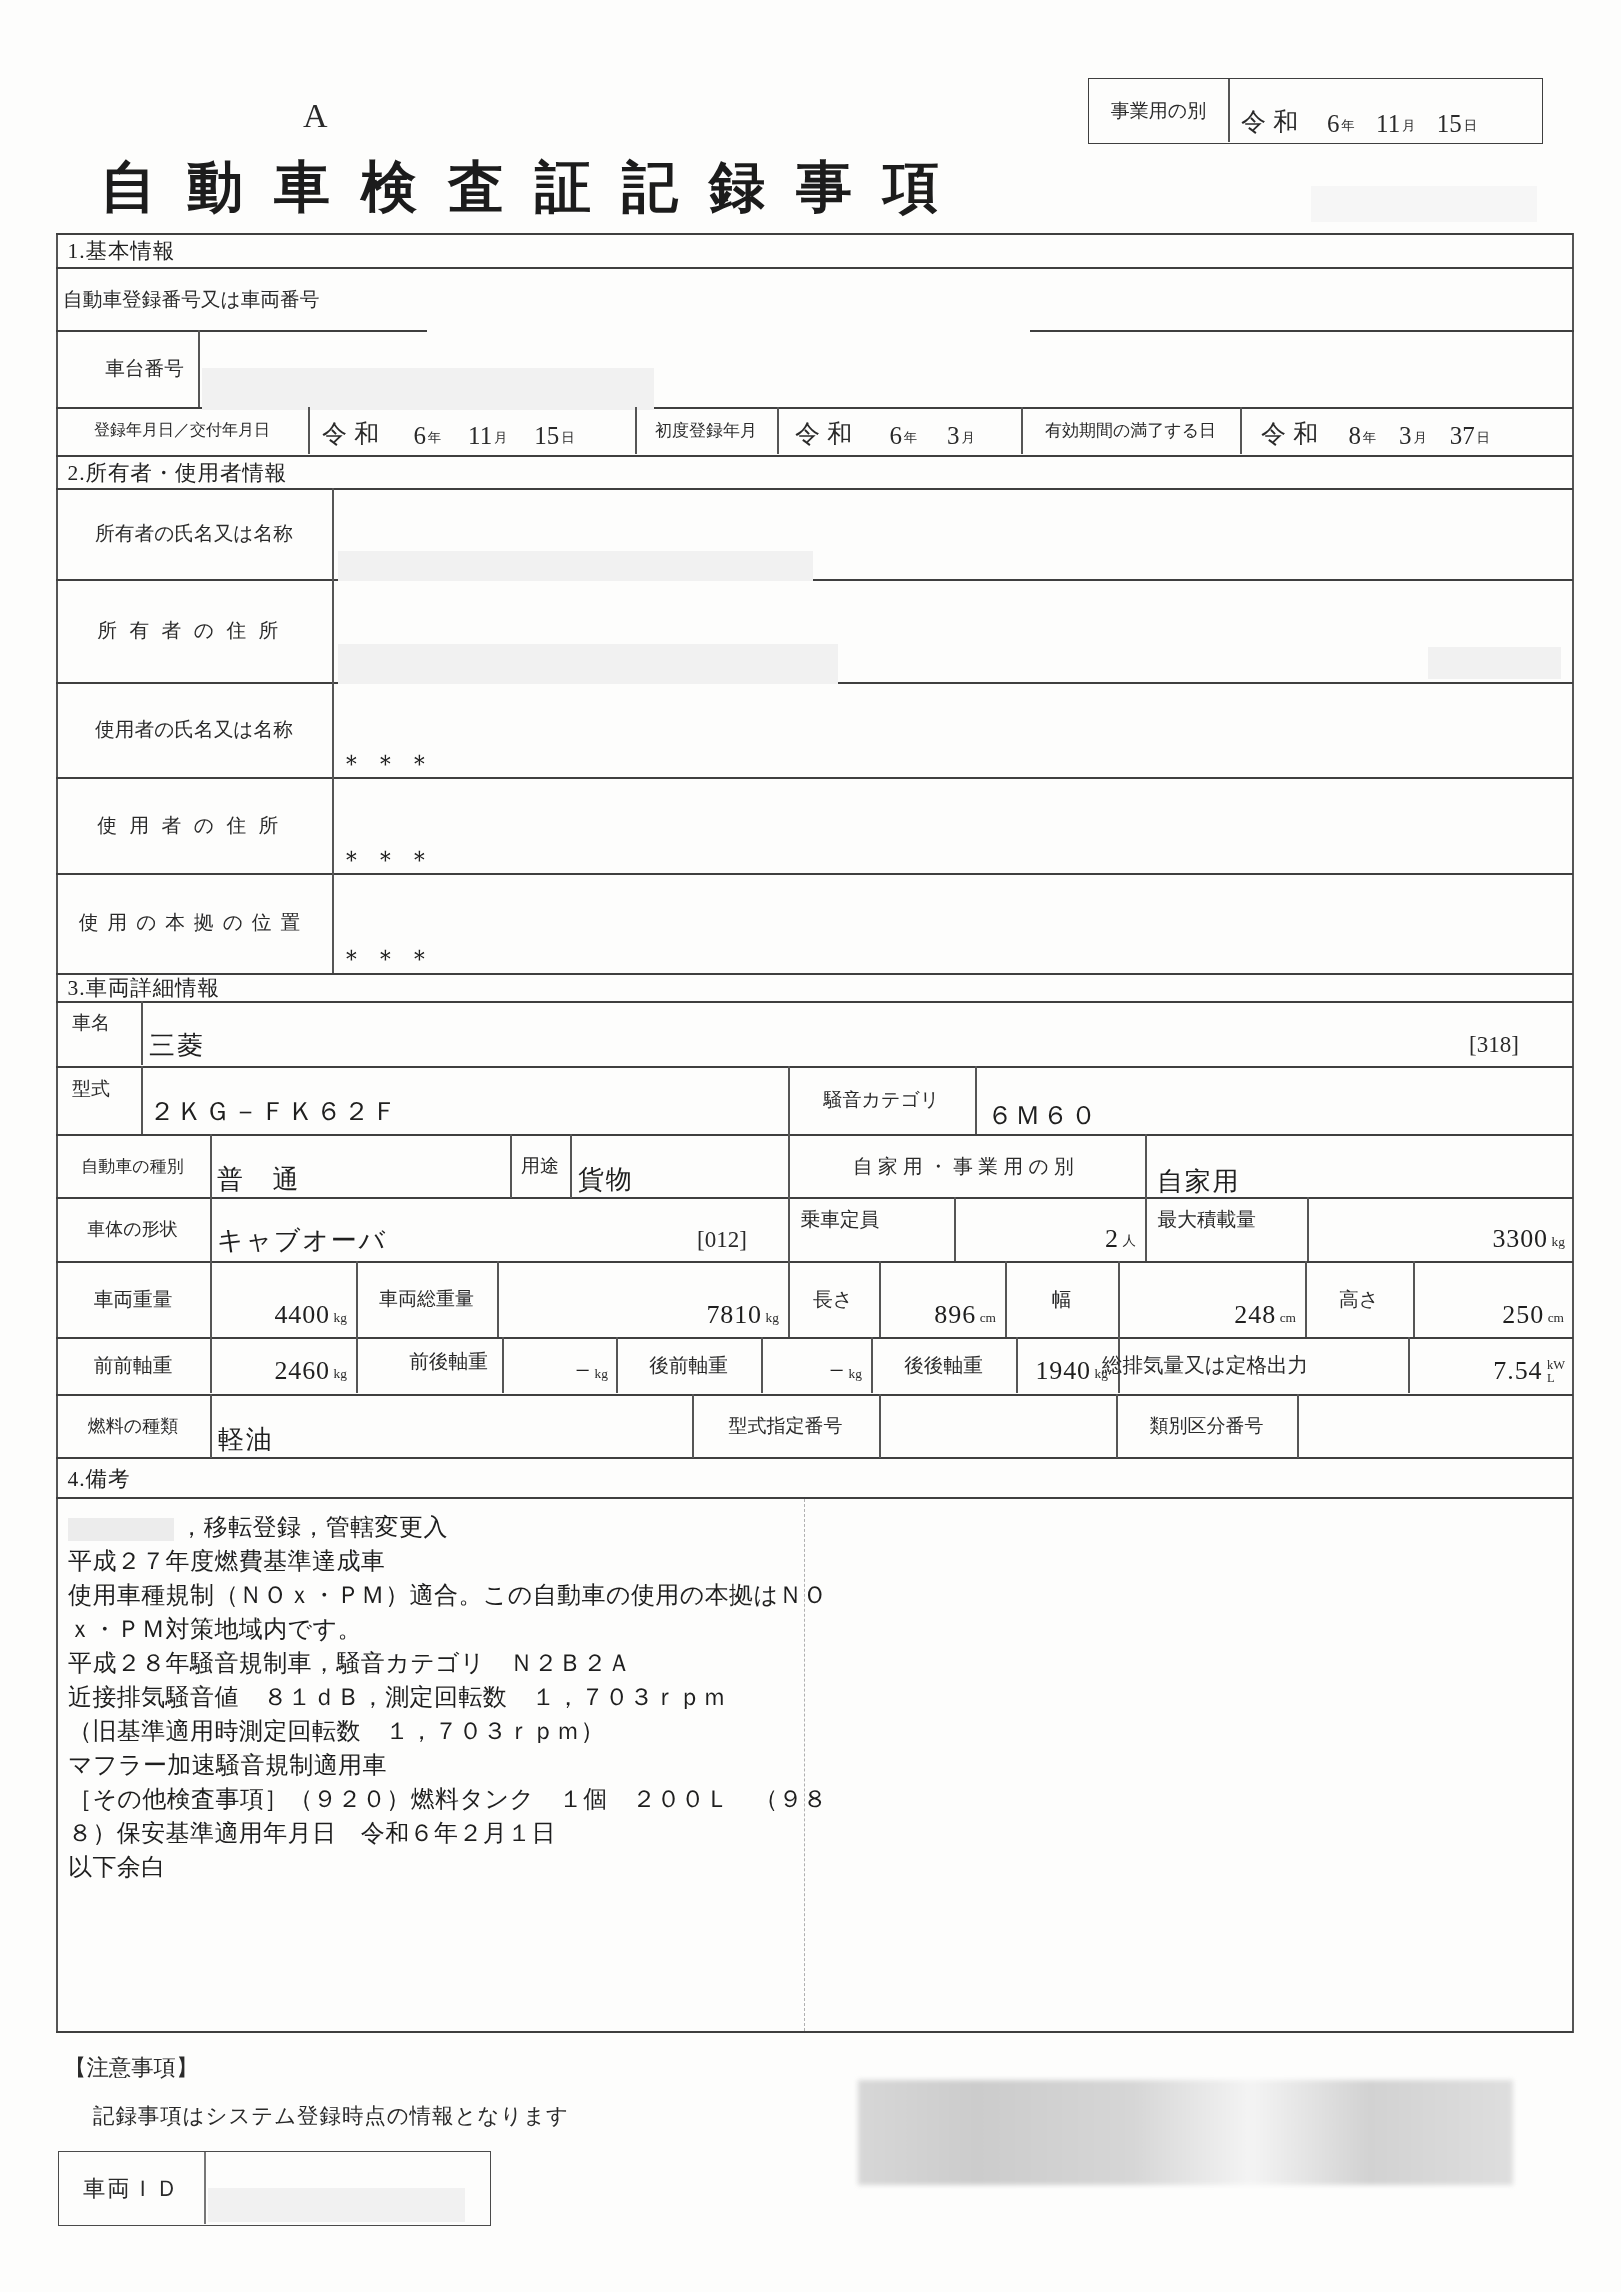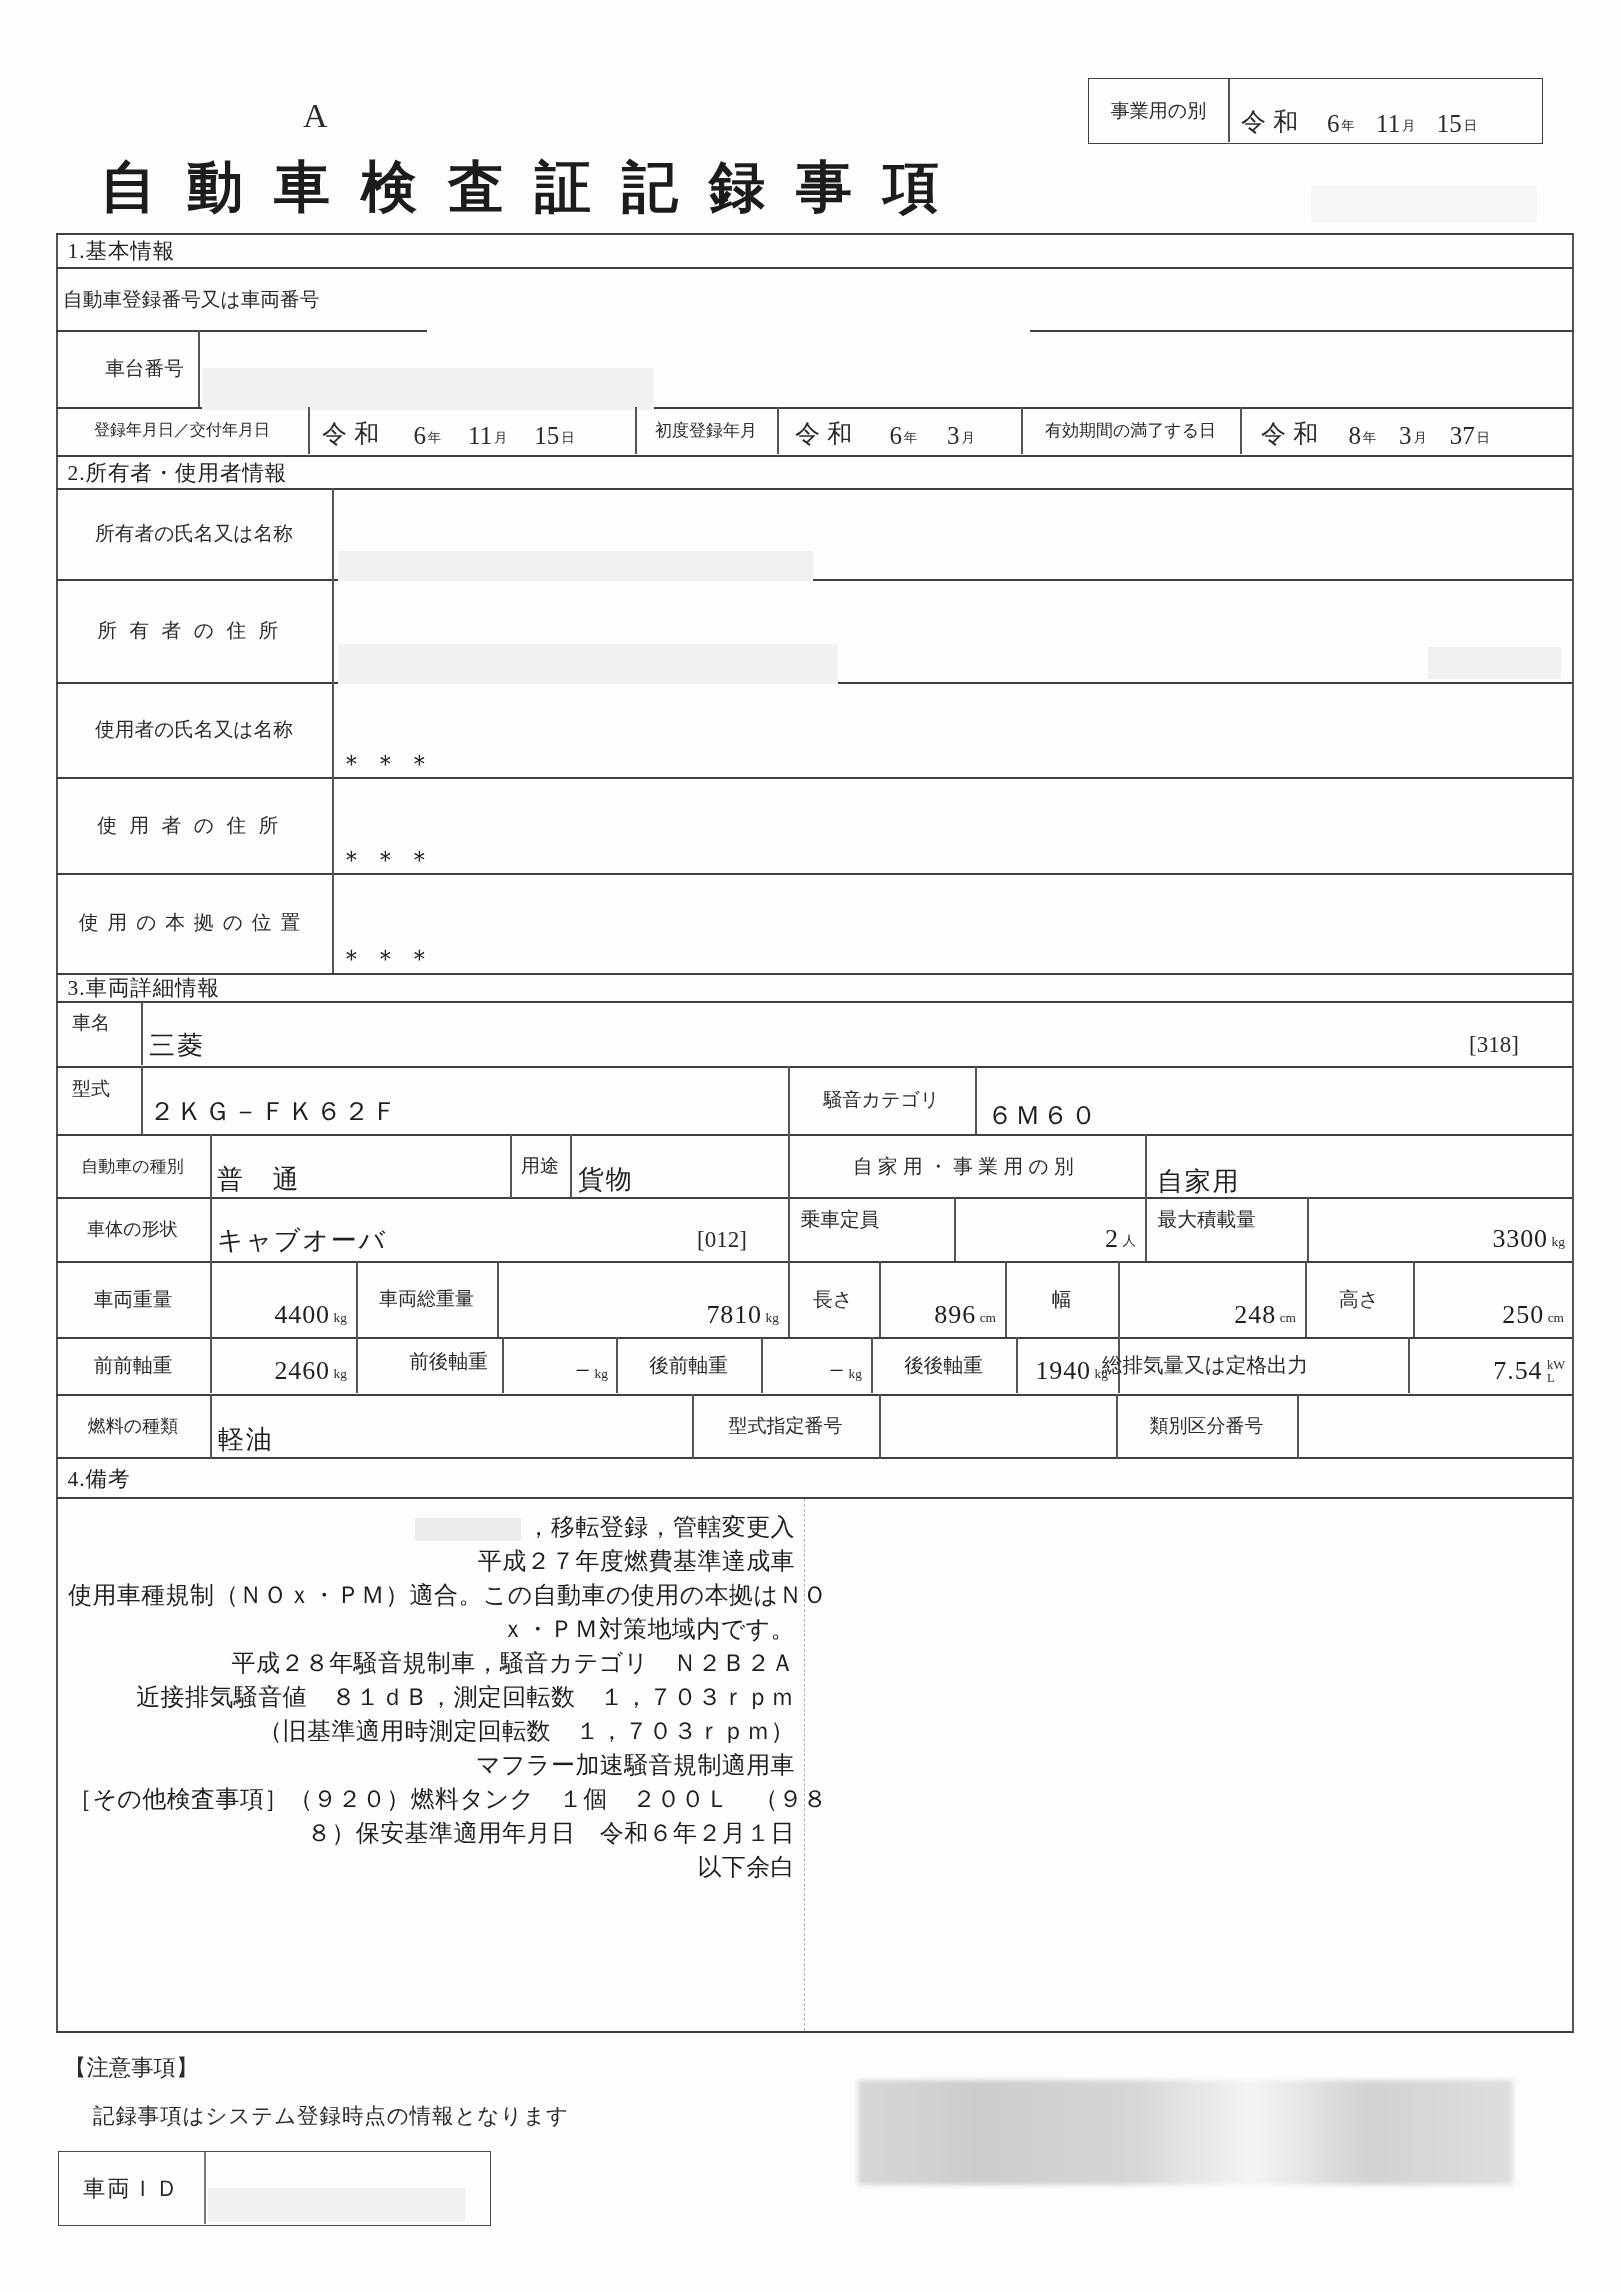--- a/index.html
+++ b/index.html
@@ -291,21 +291,21 @@
   <div class="vline" style="left:1116px;top:1394px;height:64px;"></div>
   <div class="vline" style="left:1297px;top:1394px;height:64px;"></div>
   <div class="cell lbl20" style="left:56px;top:1394px;width:154px;height:64px;">燃料の種類</div>
   <div class="bigval" style="left:218px;top:1422px;">軽油</div>
   <div class="cell lbl21" style="left:692px;top:1394px;width:187px;height:64px;">型式指定番号</div>
   <div class="cell lbl21" style="left:1116px;top:1394px;width:181px;height:64px;">類別区分番号</div>
 
   <div class="strip" style="left:56px;top:1459px;width:1515px;height:39px;">4.備考</div>
   <div class="dashv" style="left:804px;top:1499px;height:532px;"></div>
 
-  <div class="remarks" style="left:68px;top:1510px;width:727px;text-align:right;">
+  <div class="remarks" style="left:68px;top:1510px;width:727px;">
     <div class="remline"><span class="inline-redact"></span><span>，移転登録，管轄変更入</span></div>
     <div class="remline">平成２７年度燃費基準達成車</div>
     <div class="remline">使用車種規制（ＮＯｘ・ＰＭ）適合。この自動車の使用の本拠はＮＯ</div>
     <div class="remline">ｘ・ＰＭ対策地域内です。</div>
     <div class="remline">平成２８年騒音規制車，騒音カテゴリ　Ｎ２Ｂ２Ａ</div>
     <div class="remline">近接排気騒音値　８１ｄＢ，測定回転数　１，７０３ｒｐｍ</div>
     <div class="remline">（旧基準適用時測定回転数　１，７０３ｒｐｍ）</div>
     <div class="remline">マフラー加速騒音規制適用車</div>
     <div class="remline">［その他検査事項］（９２０）燃料タンク　１個　２００Ｌ　（９８</div>
     <div class="remline">８）保安基準適用年月日　令和６年２月１日</div>

